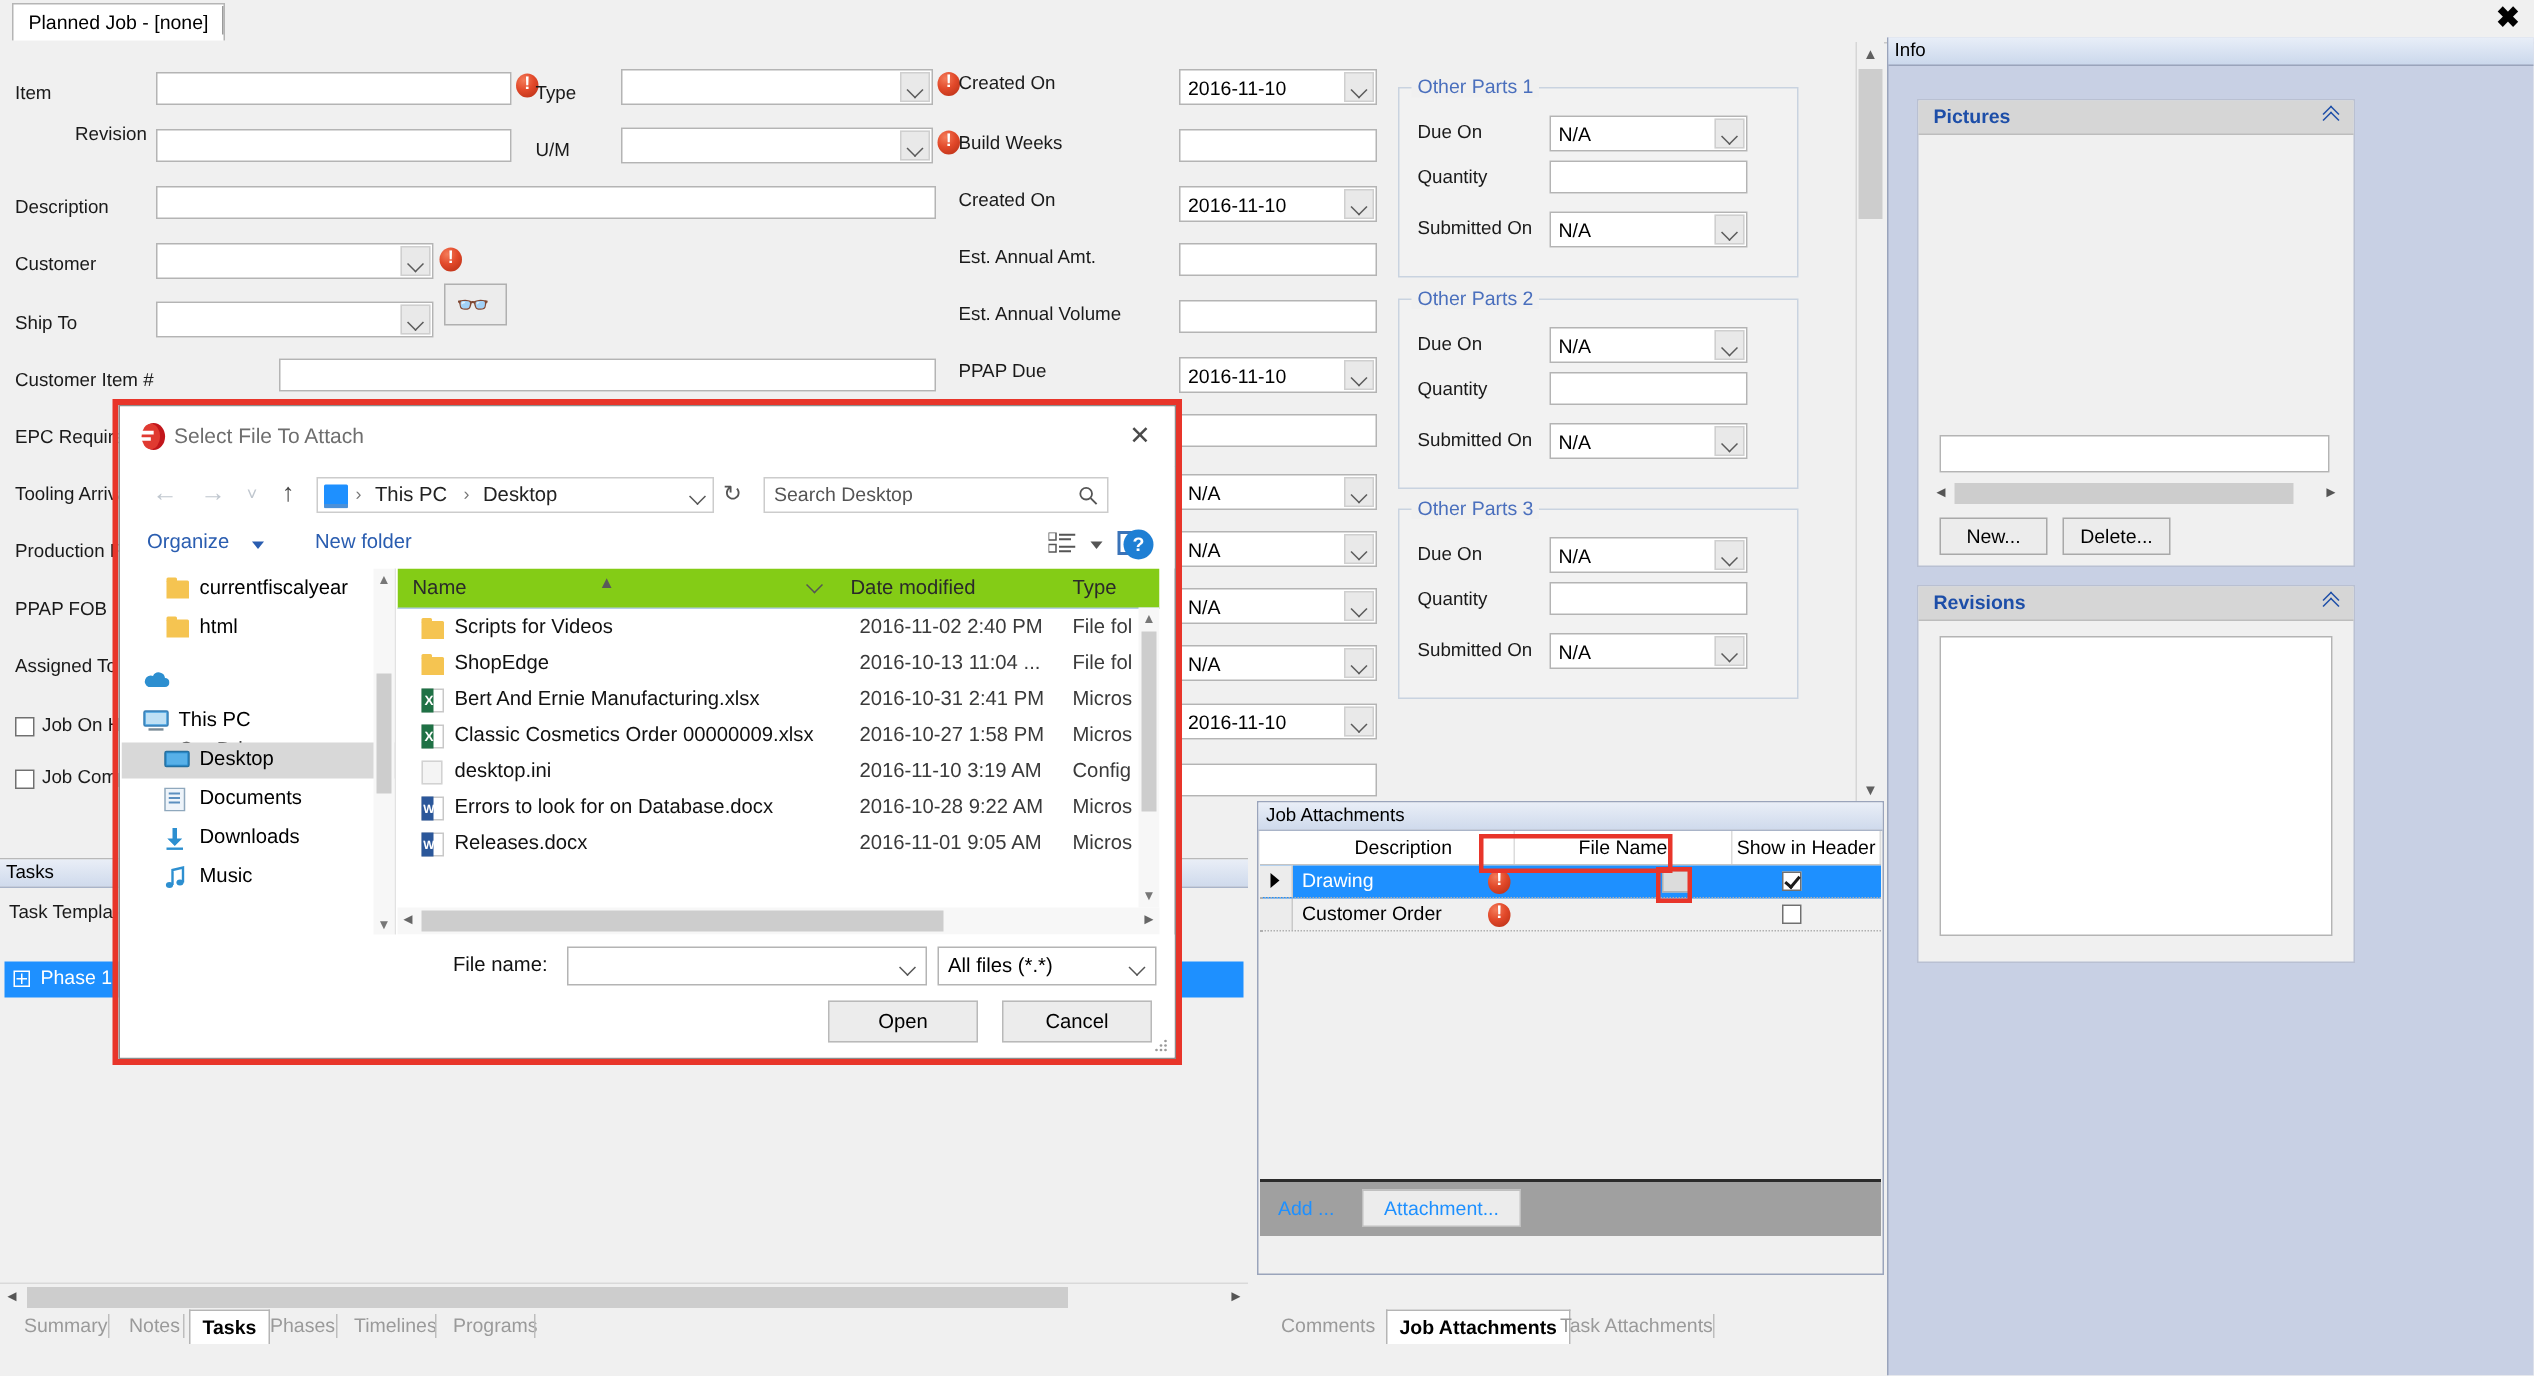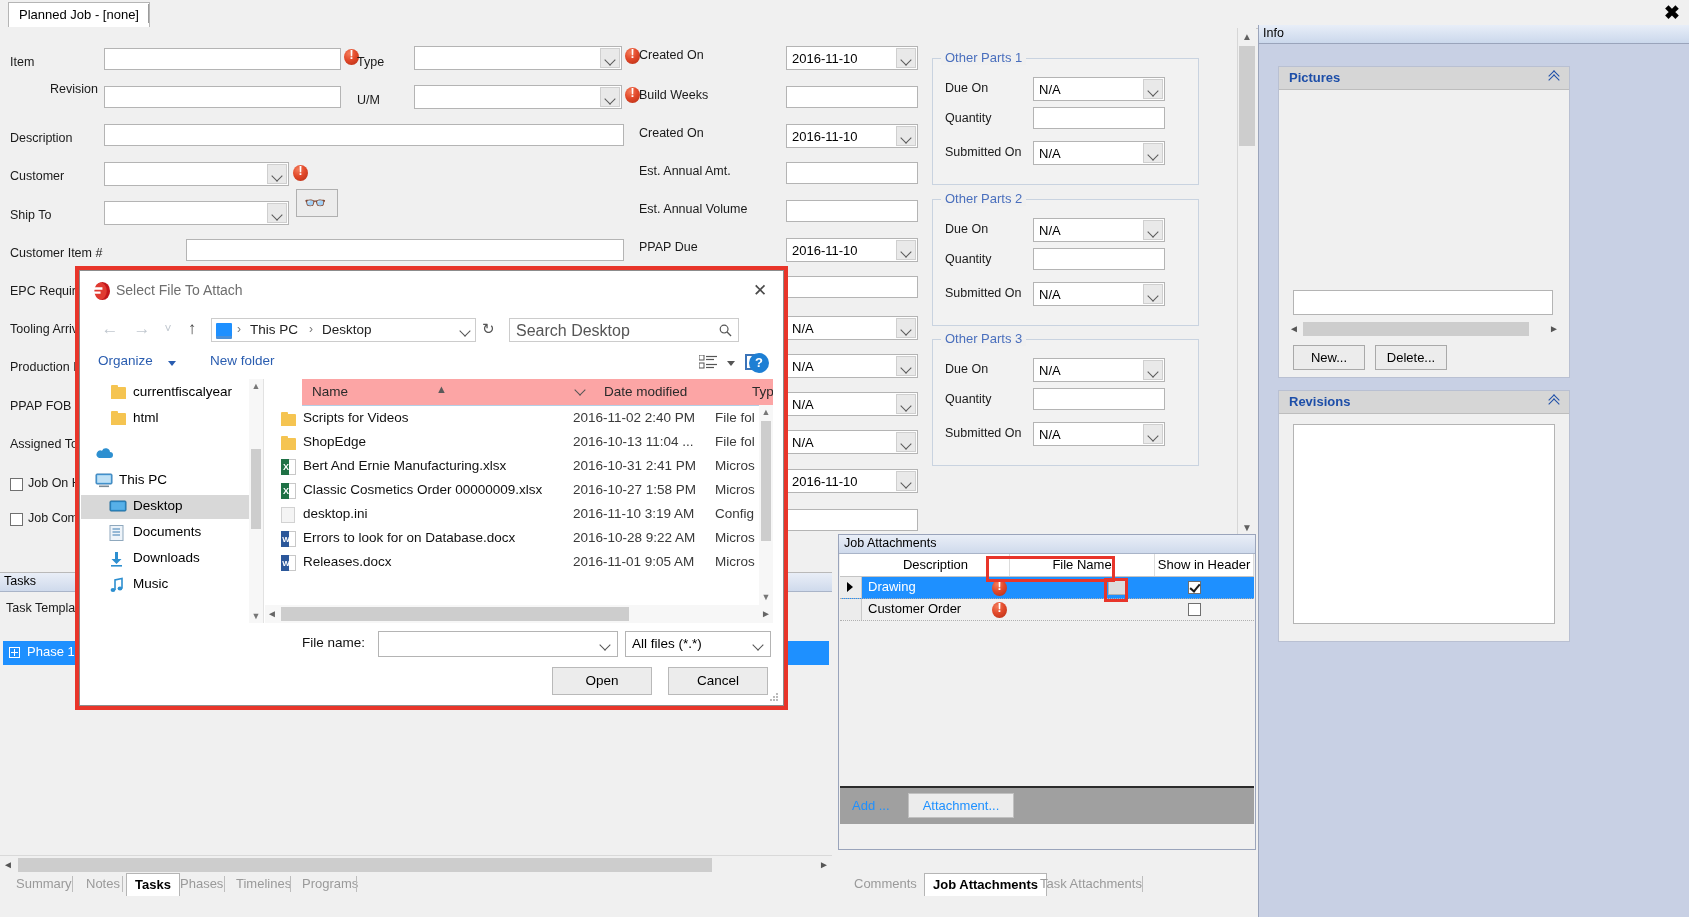--- a/index.html
+++ b/index.html
@@ -98,39 +98,39 @@
   .fdnav{position:absolute;left:0;top:40px;width:100%;height:36px;background:#fff;}
   .navbtn{position:absolute;top:6px;width:24px;height:24px;line-height:24px;text-align:center;font-size:17px;color:#c0c7cf;}
   .addrbar{position:absolute;left:131px;top:7px;width:265px;height:24px;background:#fff;border:1px solid #ccc;box-sizing:border-box;}
   .addrbar .pciconn{position:absolute;left:4px;top:4px;width:16px;height:13px;background:#1e90ff;border-radius:1px;border-bottom:3px solid #4a90d9;}
   .crumb{position:absolute;top:3px;font-size:13.5px;color:#222;}
   .crumbsep{position:absolute;top:3px;font-size:12px;color:#777;}
   .addrdd{position:absolute;right:4px;top:8px;width:10px;height:6px;}
   .addrdd:after{content:"";position:absolute;left:0;top:0;width:7px;height:7px;border-left:1.4px solid #555;border-bottom:1.4px solid #555;transform:rotate(-45deg);}
   .refresh{position:absolute;left:402px;top:9px;font-size:15px;color:#555;}
   .searchbox{position:absolute;left:429px;top:7px;width:230px;height:24px;background:#fff;border:1px solid #ccc;box-sizing:border-box;}
-  .searchbox .ph{position:absolute;left:6px;top:3px;font-size:16px;color:#555;}
+  .searchbox .ph{position:absolute;left:6px;top:3px;font-size:13px;color:#555;}
   .searchicon{position:absolute;right:6px;top:5px;width:13px;height:13px;}
   .fdtools{position:absolute;left:0;top:76px;width:100%;height:32px;background:#fff;}
   .organize{position:absolute;left:18px;top:6px;font-size:13.5px;color:#2a5db0;cursor:pointer;}
   .orgdd{position:absolute;left:88px;top:14px;width:0;height:0;border-left:4px solid transparent;border-right:4px solid transparent;border-top:5px solid #2a5db0;}
   .newfolder{position:absolute;left:130px;top:6px;font-size:13.5px;color:#2a5db0;cursor:pointer;}
   .viewico{position:absolute;right:66px;top:8px;width:18px;height:15px;}
   .viewdd{position:absolute;right:48px;top:14px;width:0;height:0;border-left:4px solid transparent;border-right:4px solid transparent;border-top:5px solid #555;}
   .paneico{position:absolute;right:20px;top:7px;width:18px;height:16px;border:2px solid #3a73b8;box-sizing:border-box;}
   .paneico:after{content:"";position:absolute;right:0;top:0;bottom:0;width:6px;background:#3a73b8;}
   .helpico{position:absolute;right:-12px;top:5px;width:20px;height:20px;border-radius:50%;background:#1e7fd4;color:#fff;text-align:center;line-height:20px;font-size:13px;font-weight:bold;}
   .navpane{position:absolute;left:1px;top:108px;width:183px;height:245px;background:#fff;border-right:1px solid #e2e2e2;box-sizing:border-box;overflow:hidden;}
   .navitem{position:absolute;left:0;width:183px;height:24px;font-size:13.5px;color:#000;}
   .navitem.sel{background:#d8d8d8;}
   .navitem .nlbl{position:absolute;top:3px;font-size:13.5px;white-space:nowrap;}
   .folderico{position:absolute;width:15px;height:12px;background:#f5c451;border-radius:1px 1px 0 0;}
   .folderico:before{content:"";position:absolute;left:0;top:-2px;width:7px;height:3px;background:#f5c451;border-radius:1px 1px 0 0;}
   .listpane{position:absolute;left:185px;top:108px;width:508px;height:245px;background:#fff;overflow:hidden;}
-  .lhdr{position:absolute;left:0;top:0;width:508px;height:26px;background:#fca5a5;border-bottom:1px solid #b4cfe6;margin-left:37px;}
+  .lhdr{position:absolute;left:0;top:0;width:508px;height:26px;background:#84cc16;border-bottom:1px solid #b4cfe6;}
   .lhcell{position:absolute;top:0;height:26px;line-height:26px;font-size:13.5px;color:#2a2a2a;padding-left:10px;box-sizing:border-box;}
   .frow{position:absolute;left:0;width:508px;height:24px;}
   .fname{position:absolute;left:38px;top:3px;font-size:13.5px;color:#111;white-space:nowrap;}
   .fdate{position:absolute;left:308px;top:3px;font-size:13.5px;color:#3a3a3a;white-space:nowrap;}
   .ftype{position:absolute;left:450px;top:3px;font-size:13.5px;color:#3a3a3a;white-space:nowrap;}
   .xlsico{position:absolute;left:16px;top:4px;width:15px;height:16px;background:#fff;border:1px solid #c8c8c8;box-sizing:border-box;}
   .xlsico:before{content:"";position:absolute;left:-1px;top:-1px;width:8px;height:16px;background:#1f7145;}
   .xlsico:after{content:"X";position:absolute;left:0px;top:-1px;width:8px;text-align:center;color:#fff;font-size:9px;font-weight:bold;line-height:17px;font-family:"Liberation Sans",sans-serif;}
   .docico{position:absolute;left:16px;top:4px;width:15px;height:16px;background:#fff;border:1px solid #c8c8c8;box-sizing:border-box;}
   .docico:before{content:"";position:absolute;left:-1px;top:-1px;width:8px;height:16px;background:#2b579a;}

